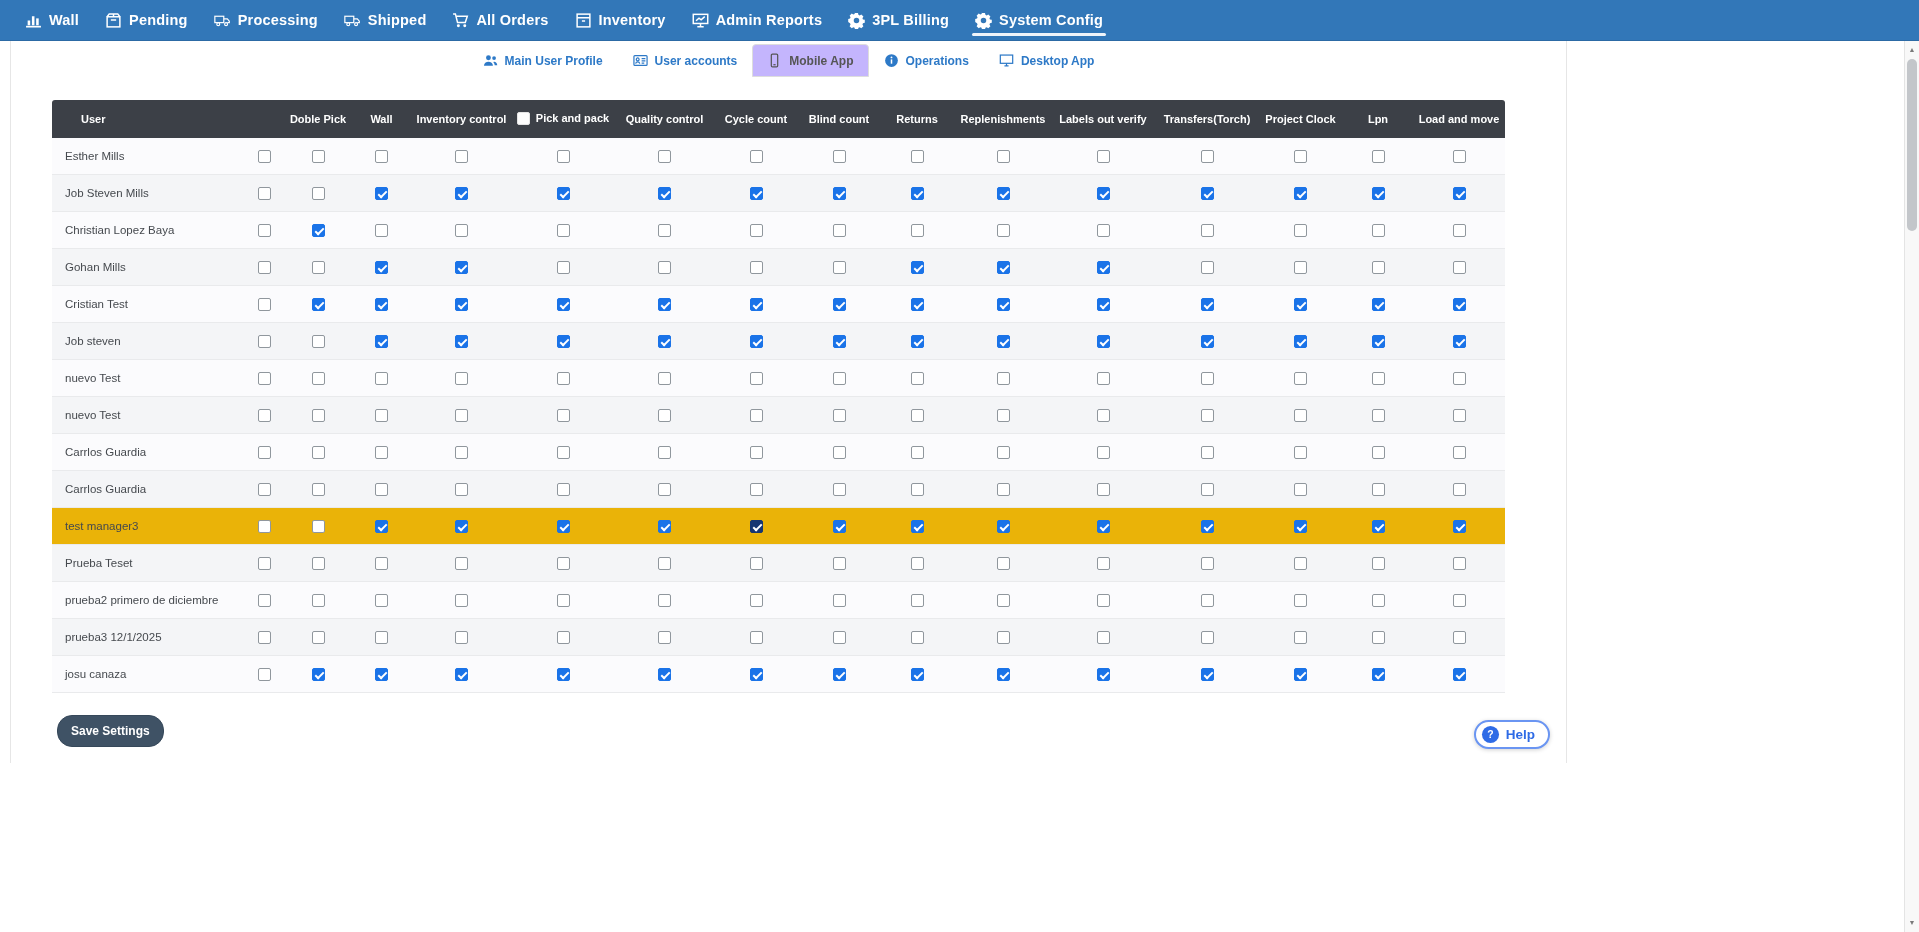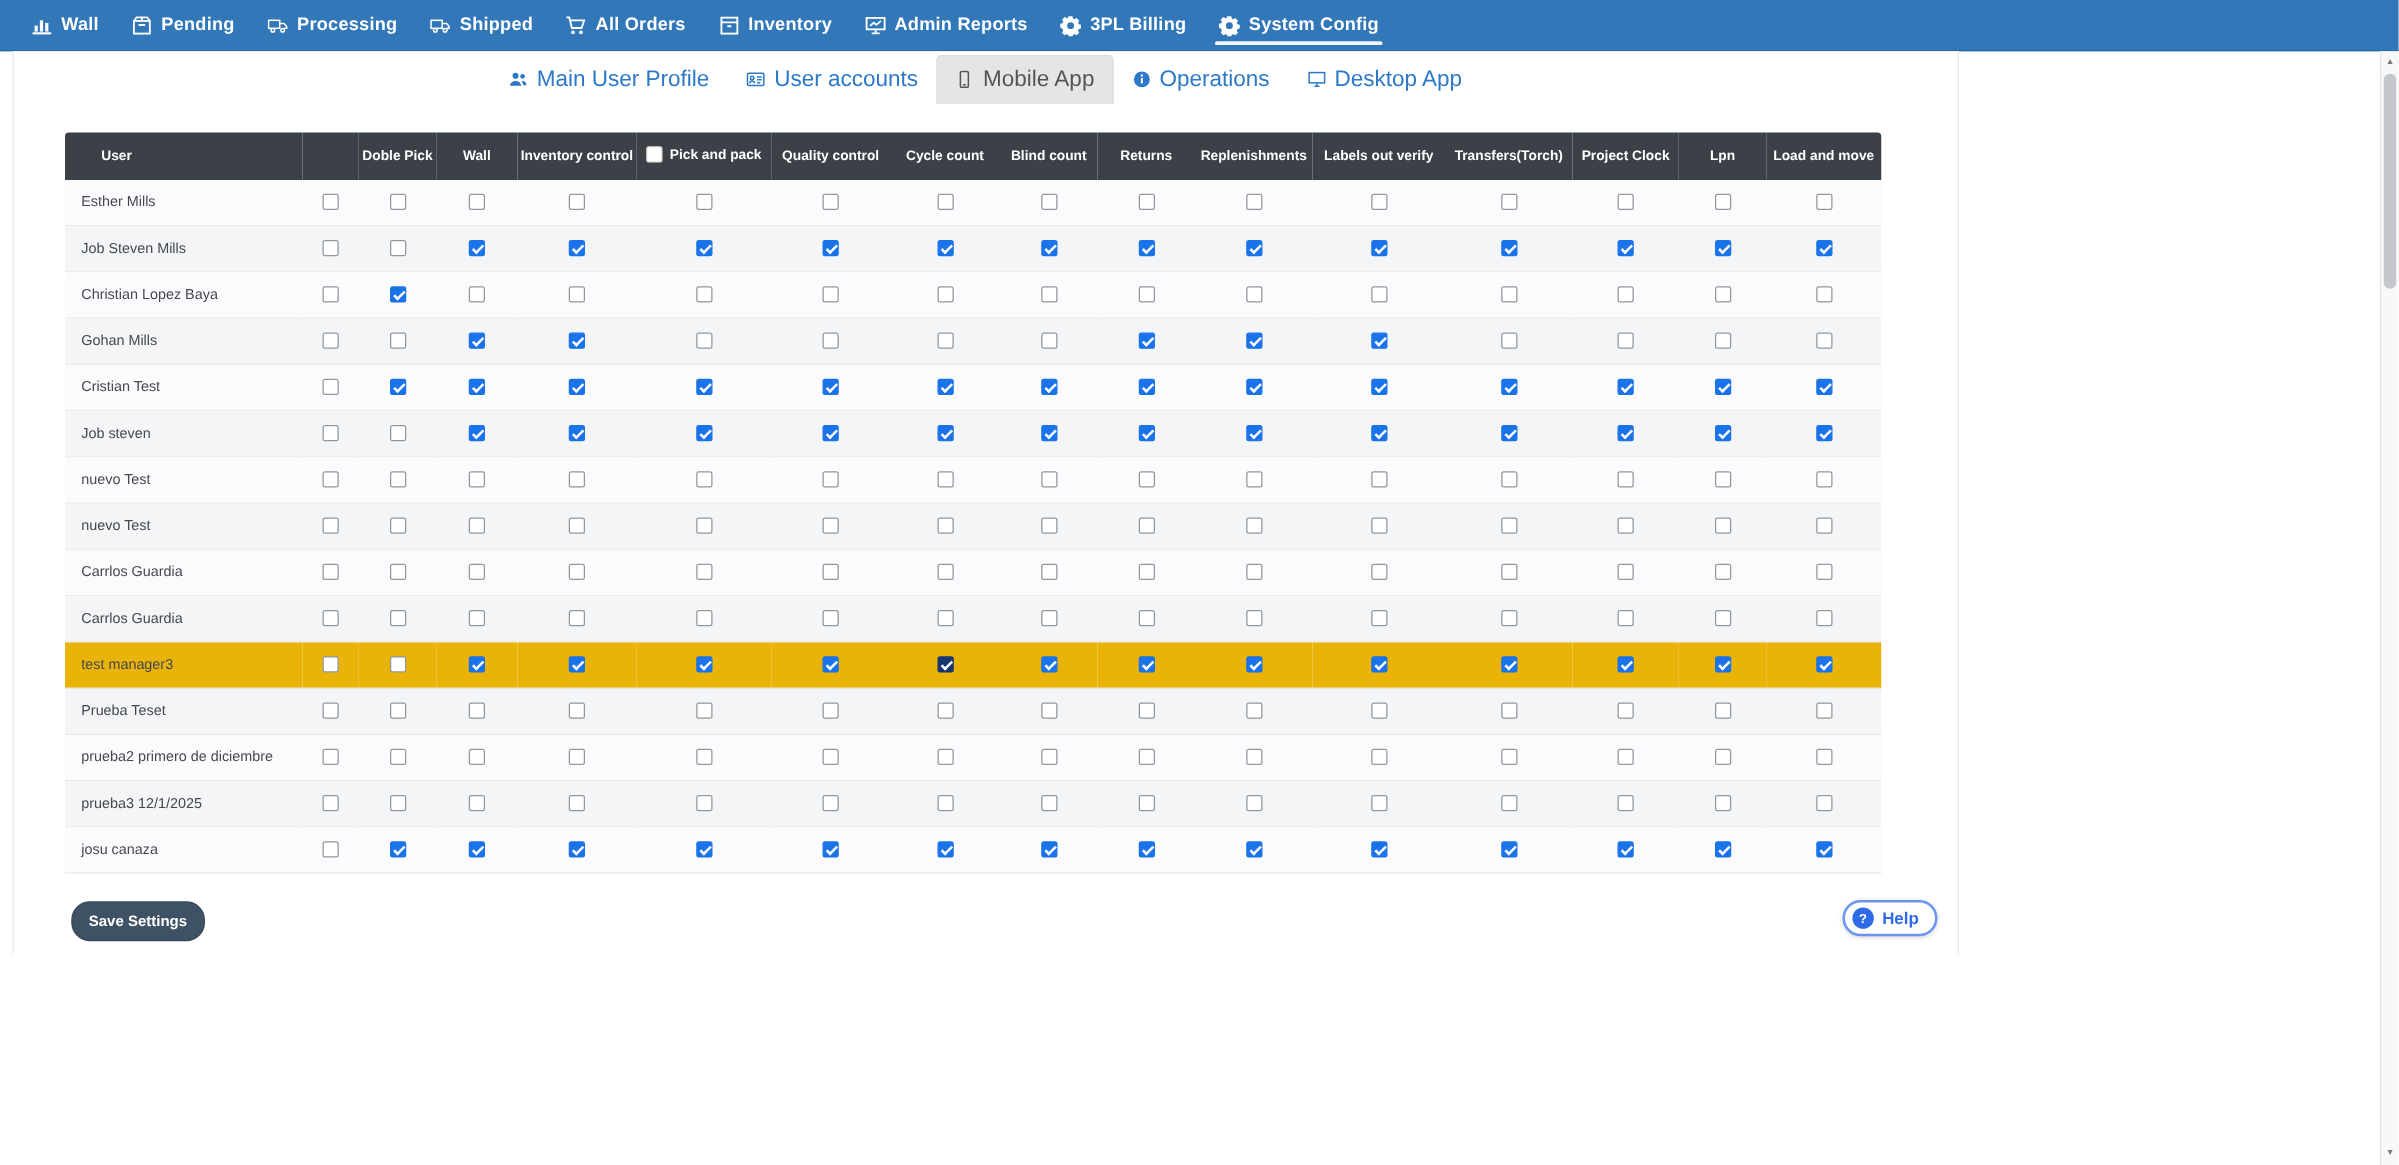--- a/index.html
+++ b/index.html
@@ -27,25 +27,25 @@
   
   .page {
     position:relative; margin-left:10px; width:1557px; height:722px;
     background:#fff; border-left:1px solid #e6e6e6; border-right:1px solid #e6e6e6;
     padding-top:3px;
   }
   
   .tabs { display:flex; justify-content:center; align-items:flex-end; }
   .tab {
     display:flex; align-items:center; gap:7px; padding:8px 14px;
-    font-size:18px; font-weight:400; color:var(--link-blue,#2d79c7);
+    font-size:12px; font-weight:700; color:var(--link-blue,#2d79c7);
     cursor:pointer; border:1px solid transparent; border-radius:4px 4px 0 0; white-space:nowrap;
   }
   .tab .icon svg { width:15px; height:15px; display:block; }
-  .tab.active { color:#555; border-color:#ddd; background:#e5e5e5; }
+  .tab.active { color:#555; border-color:#ddd; background:#c4b5fd; }
   
   .table-wrap { margin:23px 0 0 41px; }
   table { border-collapse:separate; border-spacing:0; table-layout:fixed; width:1453px; }
   thead th {
     background:var(--header-bg,#3c4047); color:#fff; font-size:11px; font-weight:700;
     height:38px; text-align:center; padding:0 2px; white-space:nowrap; overflow:hidden;
   }
   thead th:first-child { text-align:left; padding-left:29px; border-radius:3px 0 0 0; }
   thead th:last-child { border-radius:0 3px 0 0;margin-top:48px; }
   tbody td { height:37px; border-bottom:1px solid #e9eaec; text-align:center; }
@@ -60,21 +60,21 @@
     display:inline-block; width:13px; height:13px; border:1px solid #90979d;
     border-radius:2px; background:#fff; position:relative; vertical-align:middle; cursor:pointer;
   }
   .cb.checked { background:var(--checkbox-checked,#1a73e8); border-color:var(--checkbox-checked,#1a73e8); }
   .cb.focused { background:var(--checkbox-focused,#163672); border-color:var(--checkbox-focused,#163672); }
   .cb.checked::after, .cb.focused::after {
     content:""; position:absolute; left:4px; top:1px; width:3px; height:7px;
     border:solid #fff; border-width:0 2px 2px 0; transform:rotate(45deg);
   }
   .cb.header-cb { border-color:#e4e4e4; background:#fdfdfd; margin-right:6px; }
-  .hdr-with-cb { display:inline-flex; align-items:center; }
+  .hdr-with-cb { display:inline-flex; }
   
   .save-btn {
     margin:22px 0 0 46px; background:var(--save-button-bg,#3f5265); color:#fff;
     font-family:inherit; font-size:12px; font-weight:700; padding:8px 13px;
     border:1px solid #36485a; border-radius:15px; cursor:pointer;
   }
   
   .help-btn {
     position:absolute; right:16px; bottom:14px; display:inline-flex; align-items:center;
     gap:6px; background:#fff; border:2px solid #6a95f2; border-radius:17px;

